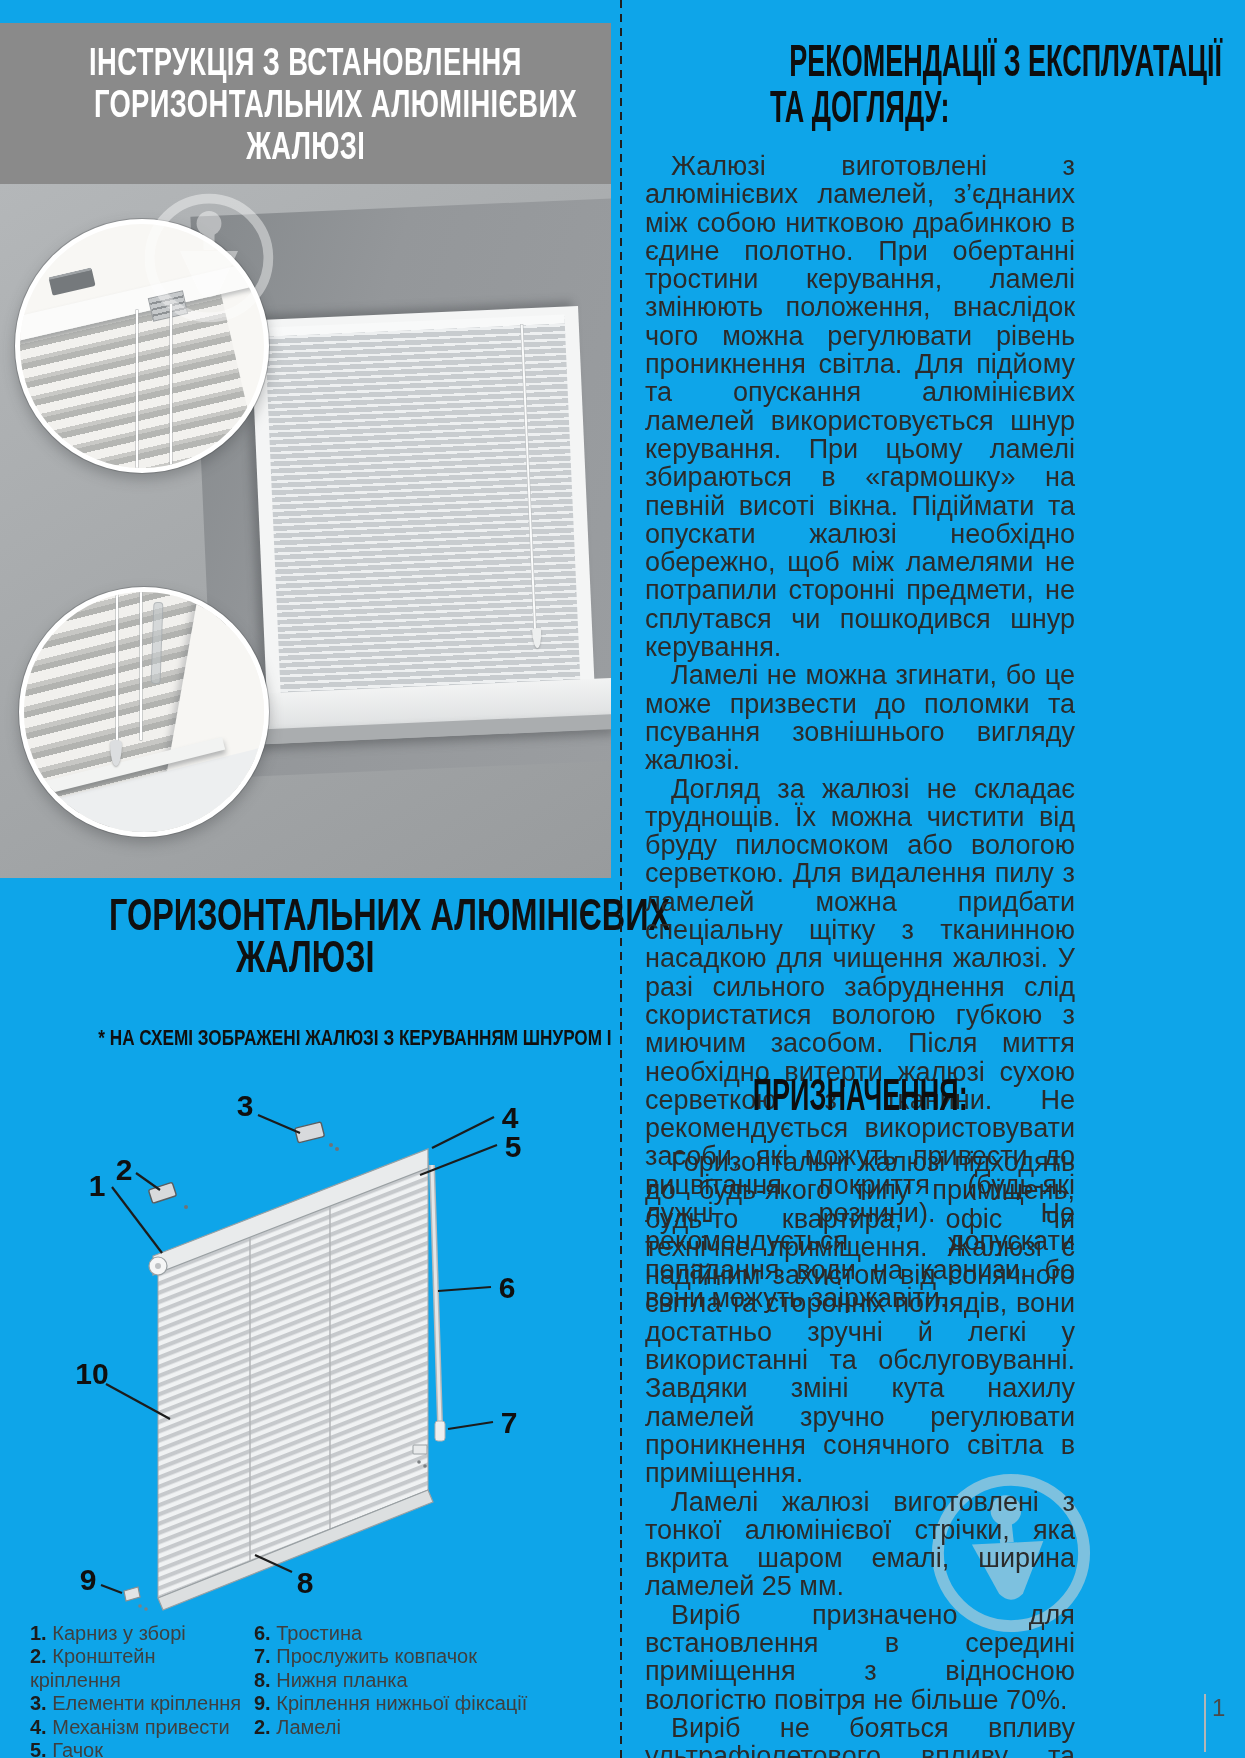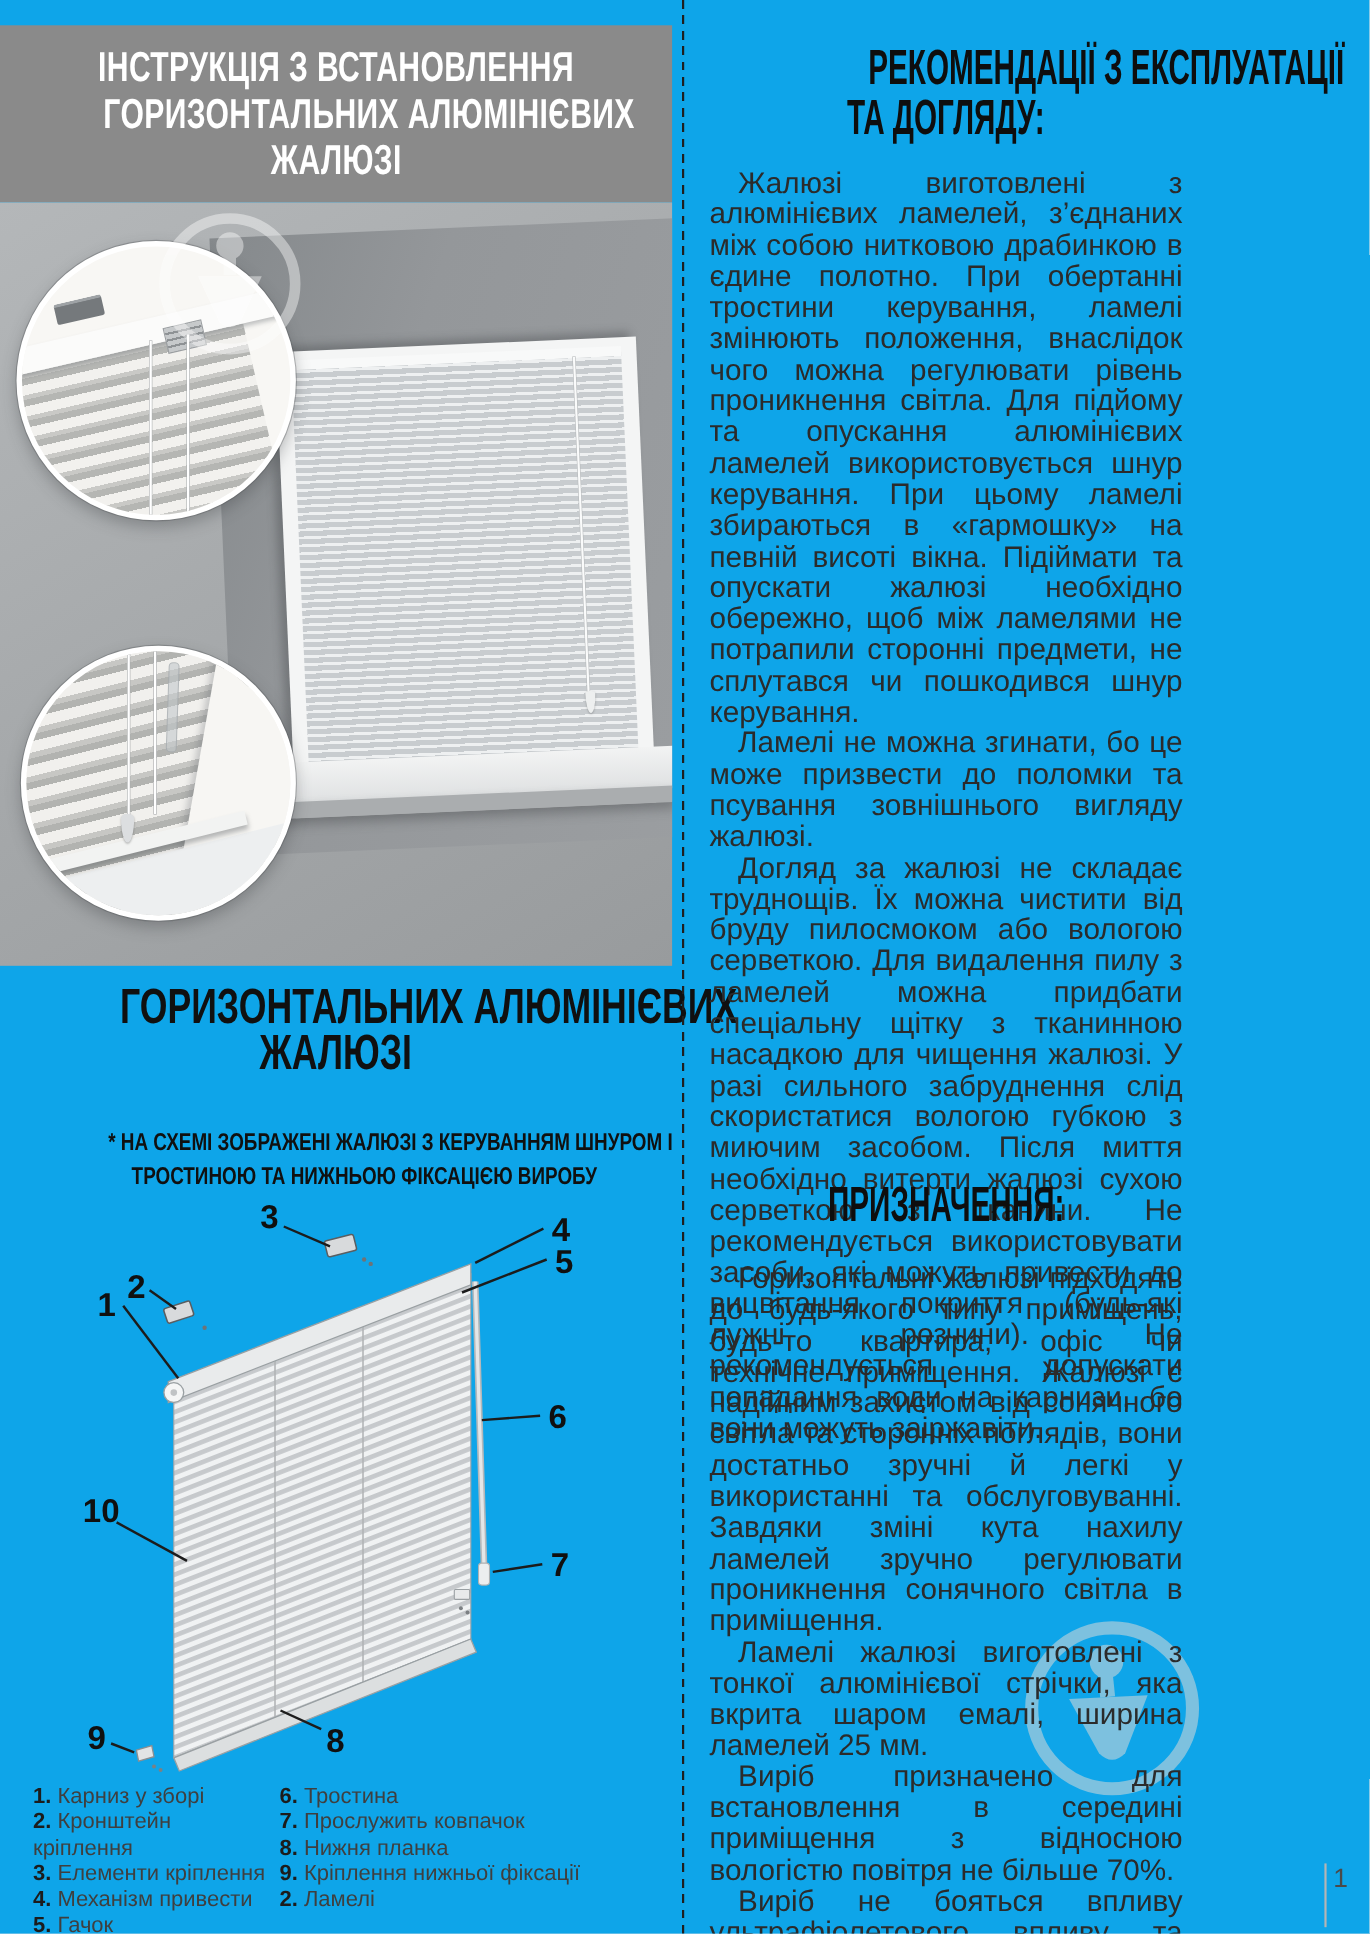--- a/index.html
+++ b/index.html
@@ -143,21 +143,20 @@
     </svg>
   </div>
 
   <div class="abs ov-title">
     <div class="hrow"><span class="cx sx72 ovline">ГОРИЗОНТАЛЬНИХ АЛЮМІНІЄВИХ</span></div>
     <div class="hrow"><span class="cx sx72 ovline">ЖАЛЮЗІ</span></div>
   </div>
 
   <div class="abs ov-sub">
     <div class="hrow"><span class="cx sx78 subline">* НА СХЕМІ ЗОБРАЖЕНІ ЖАЛЮЗІ З КЕРУВАННЯМ ШНУРОМ І</span></div>
-    <div class="hrow"><span class="cx sx78 subline">ТРОСТИНОЮ ТА НИЖНЬОЮ ФІКСАЦІЄЮ ВИРОБУ</span></div>
   </div>
 
   <svg class="abs diagram" viewBox="0 0 560 535">
     <defs>
       <pattern id="slatpat" width="12" height="8.6" patternUnits="userSpaceOnUse" patternTransform="rotate(-21.4)">
         <rect width="12" height="8.6" fill="#f0f2f3"></rect>
         <rect width="12" height="4.2" fill="#c6c9cc"></rect>
       </pattern>
     </defs>
 

